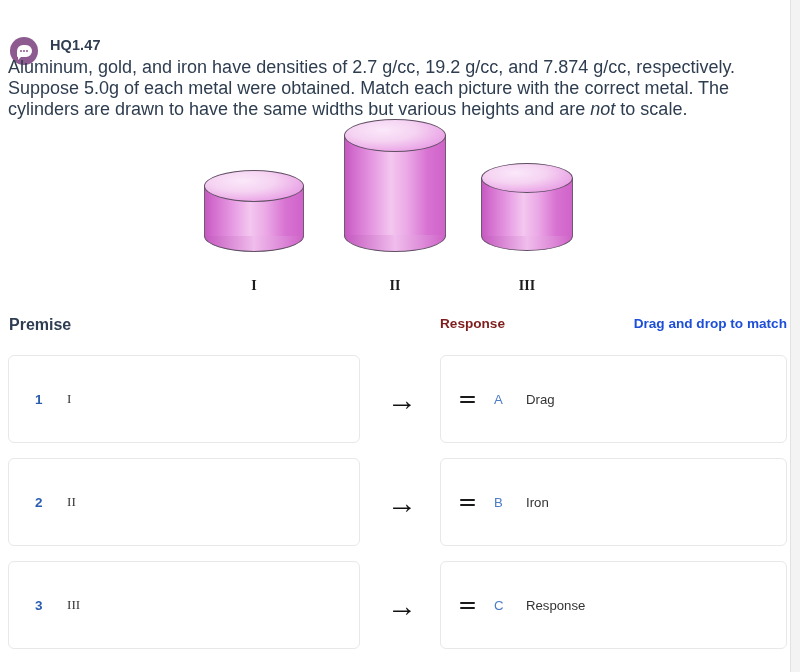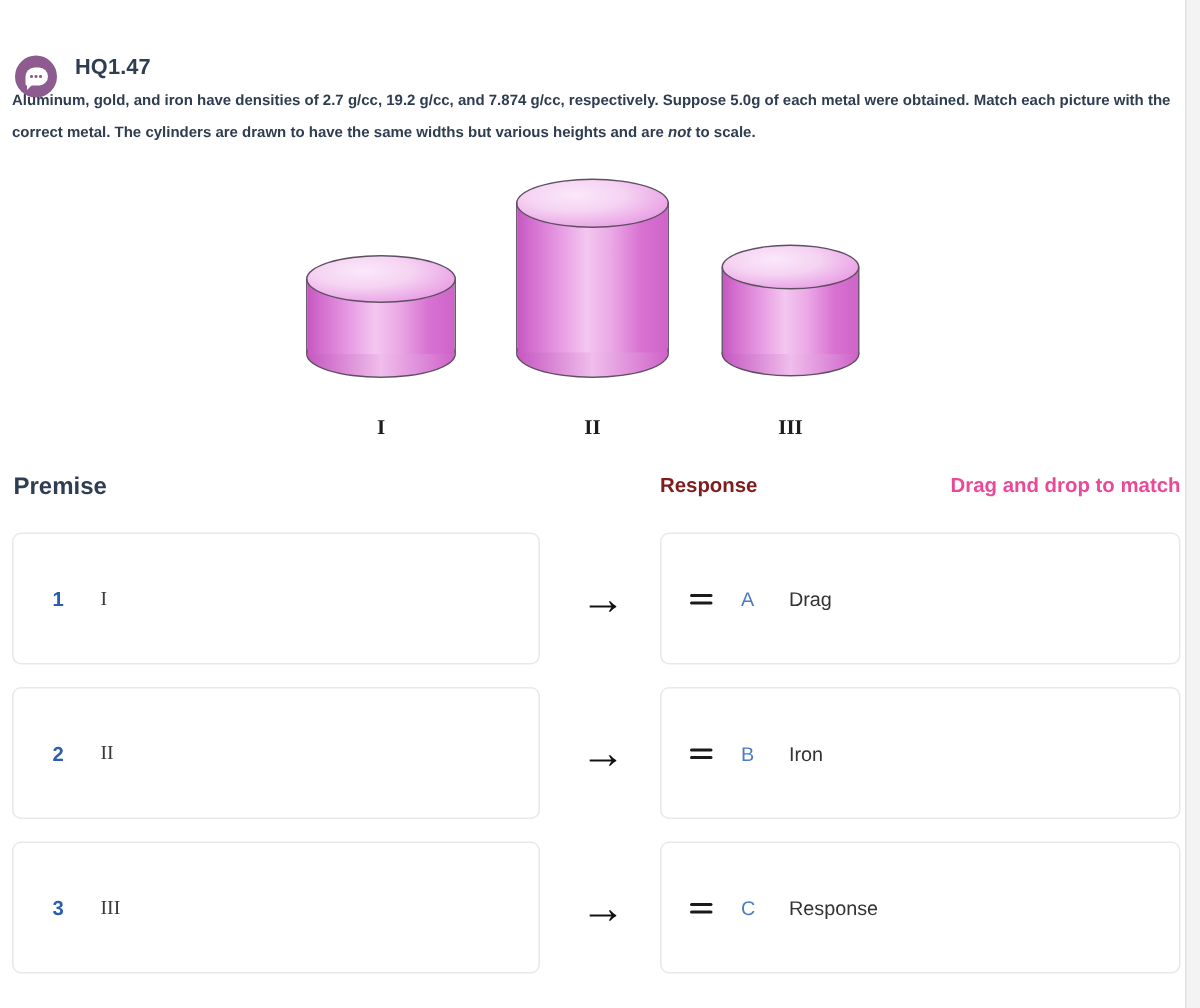--- a/index.html
+++ b/index.html
@@ -84,24 +84,23 @@
     color: #2f3d52;
     letter-spacing: .1px;
   }
 
   
   .prompt {
     position: absolute;
     left: 8px;
     top: 57px;
     width: 776px;
-    font-size: 10px;
+    font-size: 18px;
     line-height: 21px;
     color: #2e3d4f;
-    font-weight: bold;
   }
   .prompt em { font-style: italic; }
 
   
   .figure {
     position: absolute;
     left: 0;
     top: 110px;
     width: 790px;
     height: 190px;
@@ -172,21 +171,21 @@
     font-size: 13.6px;
     font-weight: bold;
     color: #7f1d1d;
     text-align: right;
   }
   .colhead .dnd {
     position: absolute;
     right: 3px;
     font-size: 13.6px;
     font-weight: bold;
-    color: #ec4899;
+    color: #1d4ed8;
   }
 
   
   .rows {
     position: absolute;
     left: 0;
     top: 355px;
     width: 790px;
   }
   .row {

